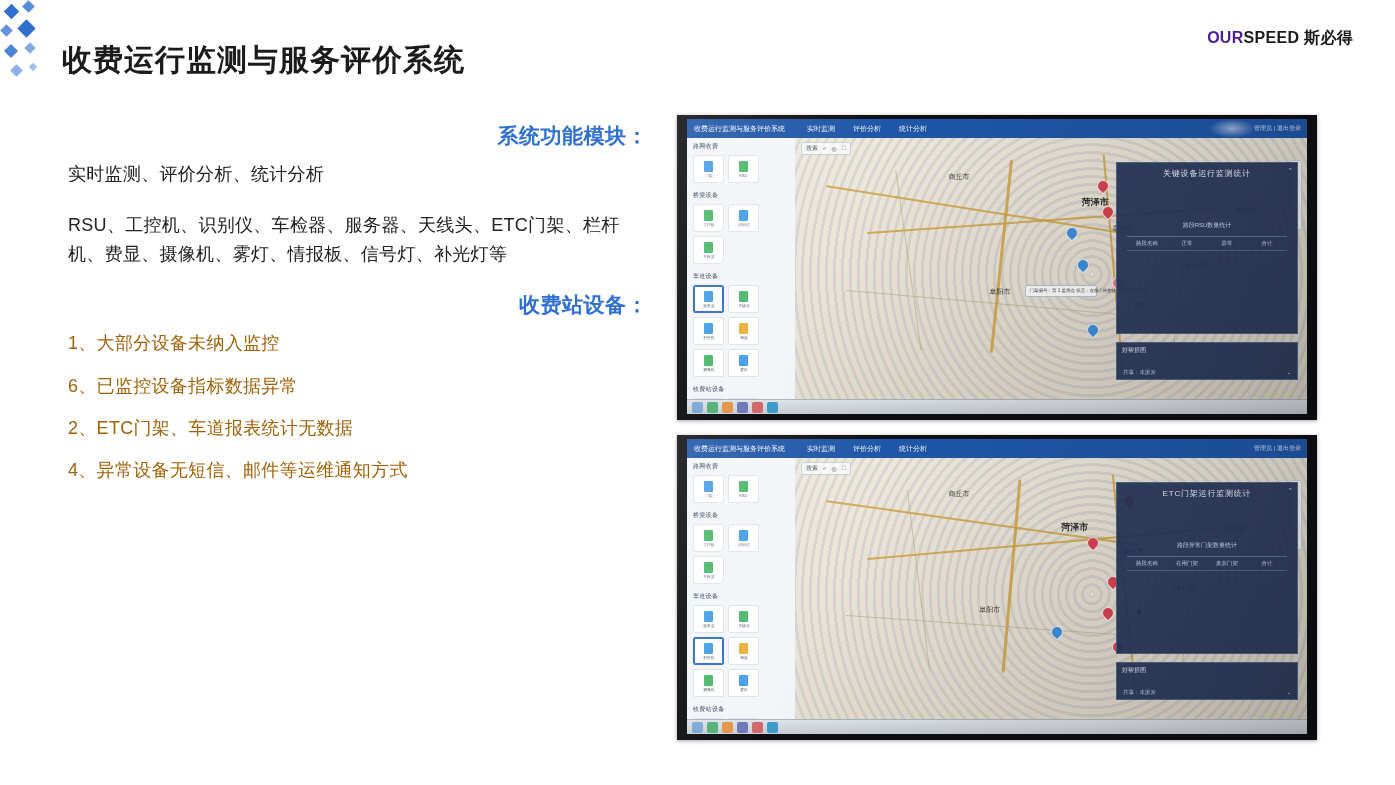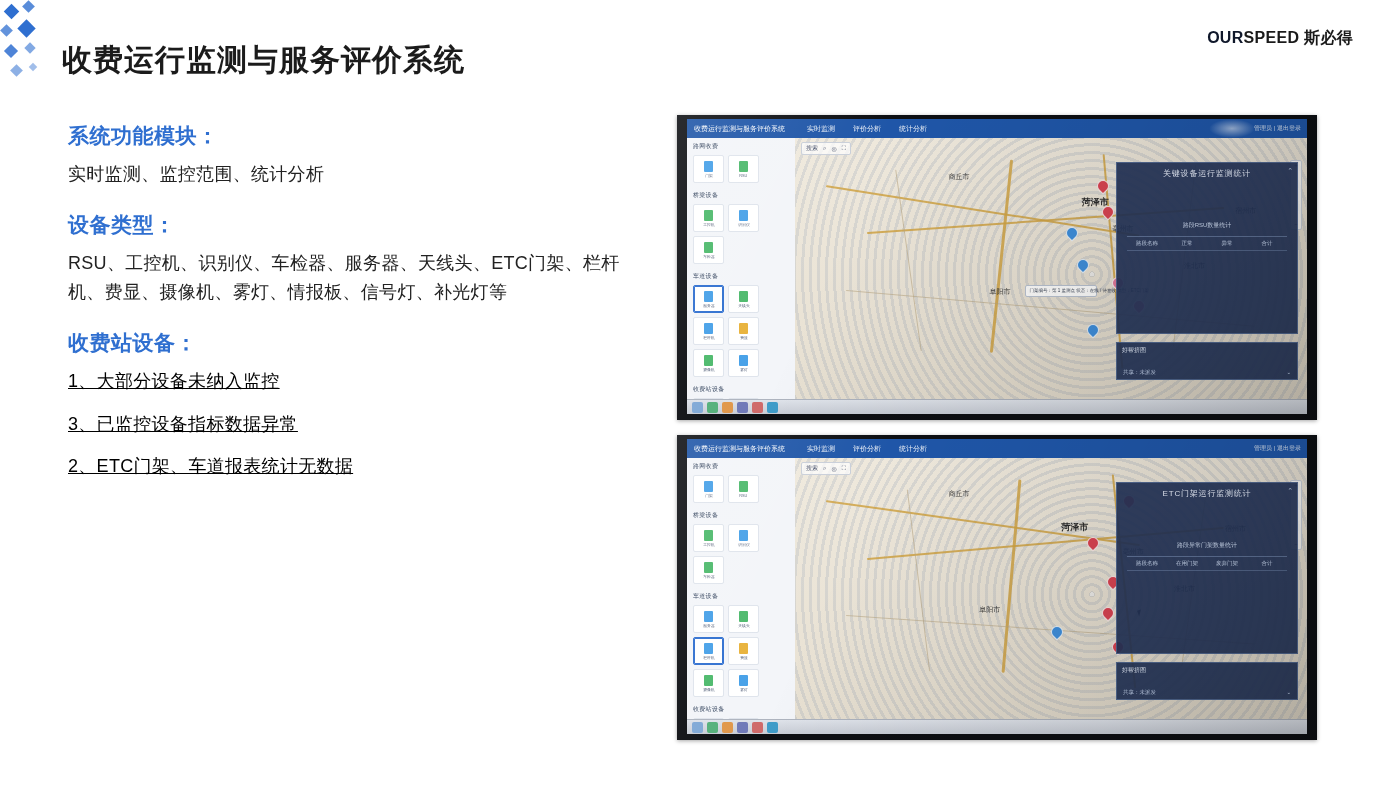--- a/index.html
+++ b/index.html
@@ -35,21 +35,21 @@
   .brand {
     position: absolute;
     right: 42px;
     top: 28px;
     font-size: 16px;
     font-weight: bold;
     letter-spacing: .3px;
     color: #1a1a1a;
     white-space: nowrap;
   }
-  .brand .red { color: #0f172a; }
+  .brand .red { color: #4c1d95; }
   .brand .dark { color: #1a1a1a; }
 
   
   .slide-title {
     position: absolute;
     left: 62px;
     top: 40px;
     font-size: 30px;
     font-weight: bold;
     color: #1b1b1b;
@@ -62,41 +62,41 @@
     left: 68px;
     top: 122px;
     width: 580px;
   }
   .sec-head {
     font-size: 21px;
     font-weight: bold;
     color: #2f6fd0;
     margin: 0 0 10px 0;
     letter-spacing: .5px;
+    text-align: right;
   }
   .sec-body {
     font-size: 18px;
     color: #222222;
     line-height: 1.62;
     margin: 0 0 22px 0;
     letter-spacing: .3px;
   }
 
   .num-list {
     list-style: none;
     margin: 0;
     padding: 0;
   }
   .num-list li {
     font-size: 18px;
-    color: #000000;
+    color: #a16207;
     line-height: 1.62;
     margin-bottom: 13px;
     letter-spacing: .3px;
-    text-decoration: underline;
   }
 
   
   .shots {
     position: absolute;
     left: 677px;
     top: 115px;
     width: 640px;
   }
   .shot {
@@ -402,31 +402,31 @@
 
 <div class="brand">
   <span class="red">OUR</span><span class="dark">SPEED</span><span class="dark"> 斯必得</span>
 </div>
 
 <div class="slide-title">收费运行监测与服务评价系统</div>
 
 <div class="content">
 
   <div class="sec-head">系统功能模块：</div>
-  <div class="sec-body">实时监测、监控范围、统计分析</div>
-
-
-  <div class="sec-head">设备类型：</div>
+  <div class="sec-body">实时监测、评价分析、统计分析</div>
+
+
   <div class="sec-body">RSU、工控机、识别仪、车检器、服务器、天线头、ETC门架、栏杆机、费显、摄像机、雾灯、情报板、信号灯、补光灯等</div>
 
   <div class="sec-head">收费站设备：</div>
   <ul class="num-list">
     <li>1、大部分设备未纳入监控</li>
-    <li>3、已监控设备指标数据异常</li>
+    <li>6、已监控设备指标数据异常</li>
     <li>2、ETC门架、车道报表统计无数据</li>
+    <li>4、异常设备无短信、邮件等运维通知方式</li>
   </ul>
 </div>
 
 <div class="shots">
 
   <div class="shot">
     <div class="bezel"></div>
     <div class="screen">
 
       <div class="app-topbar">

